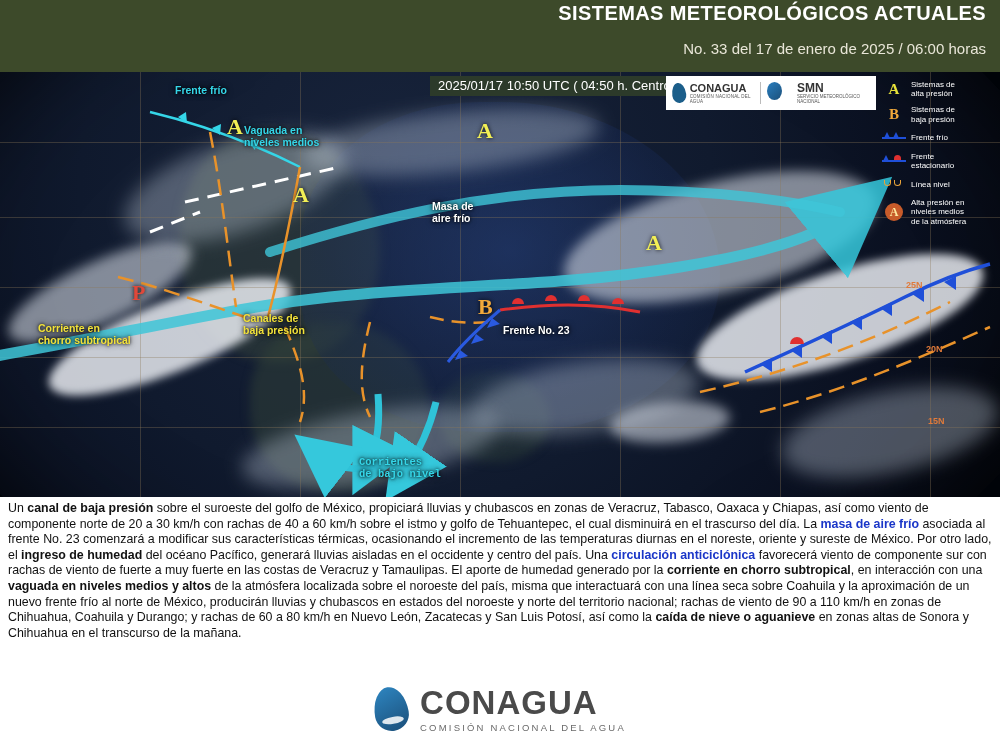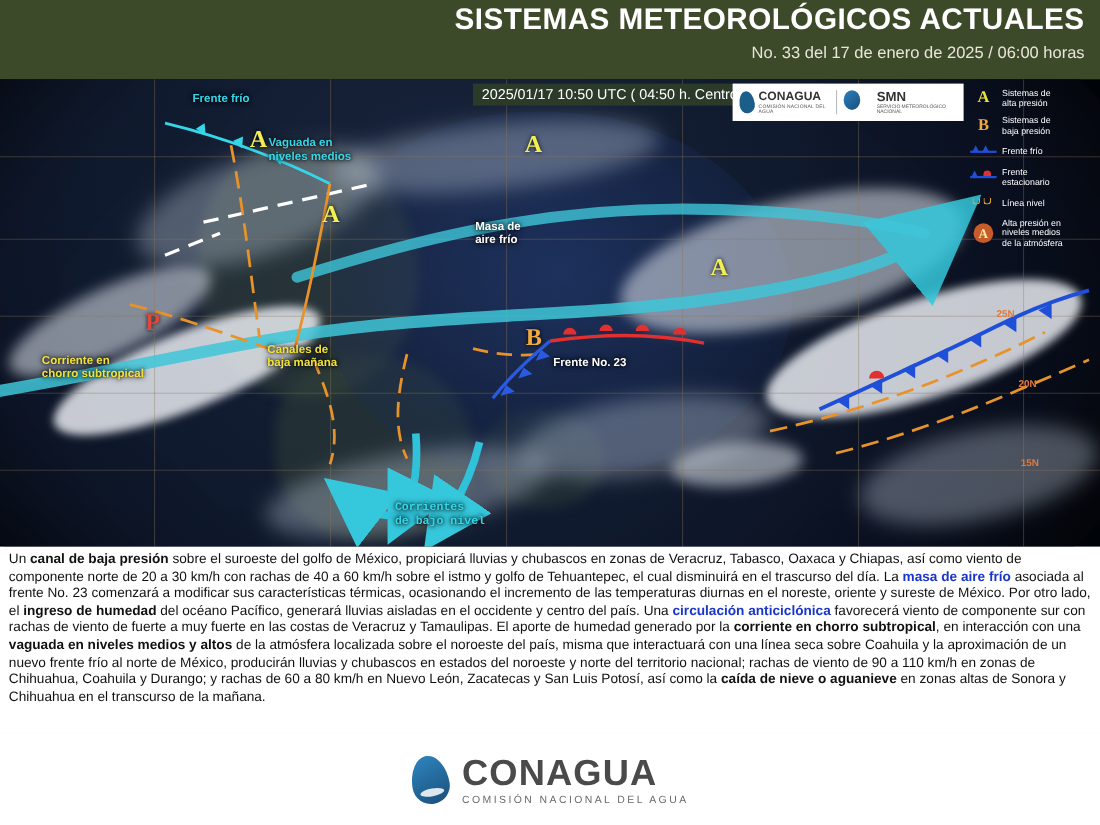--- a/index.html
+++ b/index.html
@@ -18,21 +18,21 @@
 
   
   .header {
     position: absolute; left: 0; top: 0;
     width: 1000px; height: 72px;
     background: #3d4a2a;
     color: #ffffff;
   }
   .header-title {
     position: absolute; right: 14px; top: 2px;
-    font-size: 27px; font-weight: bold;
+    font-size: 20px; font-weight: bold;
     letter-spacing: 0.4px;
     color: #ffffff;
     text-align: right;
     white-space: nowrap;
   }
   .header-sub {
     position: absolute; right: 14px; top: 40px;
     font-size: 15px; font-weight: normal;
     color: #e9e6d8;
     text-align: right;
@@ -365,21 +365,21 @@
     <div class="latlab" style="left:928px; top:344px;">15N</div>
 
     <div class="ann cyan" style="left:175px; top:12px;">Frente frío</div>
     <div class="ann cyan" style="left:244px; top:52px;">Vaguada en
 niveles medios</div>
     <div class="ann white" style="left:432px; top:128px;">Masa de
 aire frío</div>
     <div class="ann yellow" style="left:38px; top:250px;">Corriente en
 chorro subtropical</div>
     <div class="ann yellow" style="left:243px; top:240px;">Canales de
-baja mañana</div>
+baja presión</div>
     <div class="ann white" style="left:503px; top:252px;">Frente No. 23</div>
     <div class="ann cyan" style="left:359px; top:384px;font-family:Liberation Mono, monospace;">Corrientes
 de bajo nivel</div>
 
     <div class="timestamp">2025/01/17 10:50 UTC ( 04:50 h. Centro de México )</div>
 
     <div class="logostrip">
       <div class="logo-conagua">
         <div class="logo-drop"></div>
         <div>

